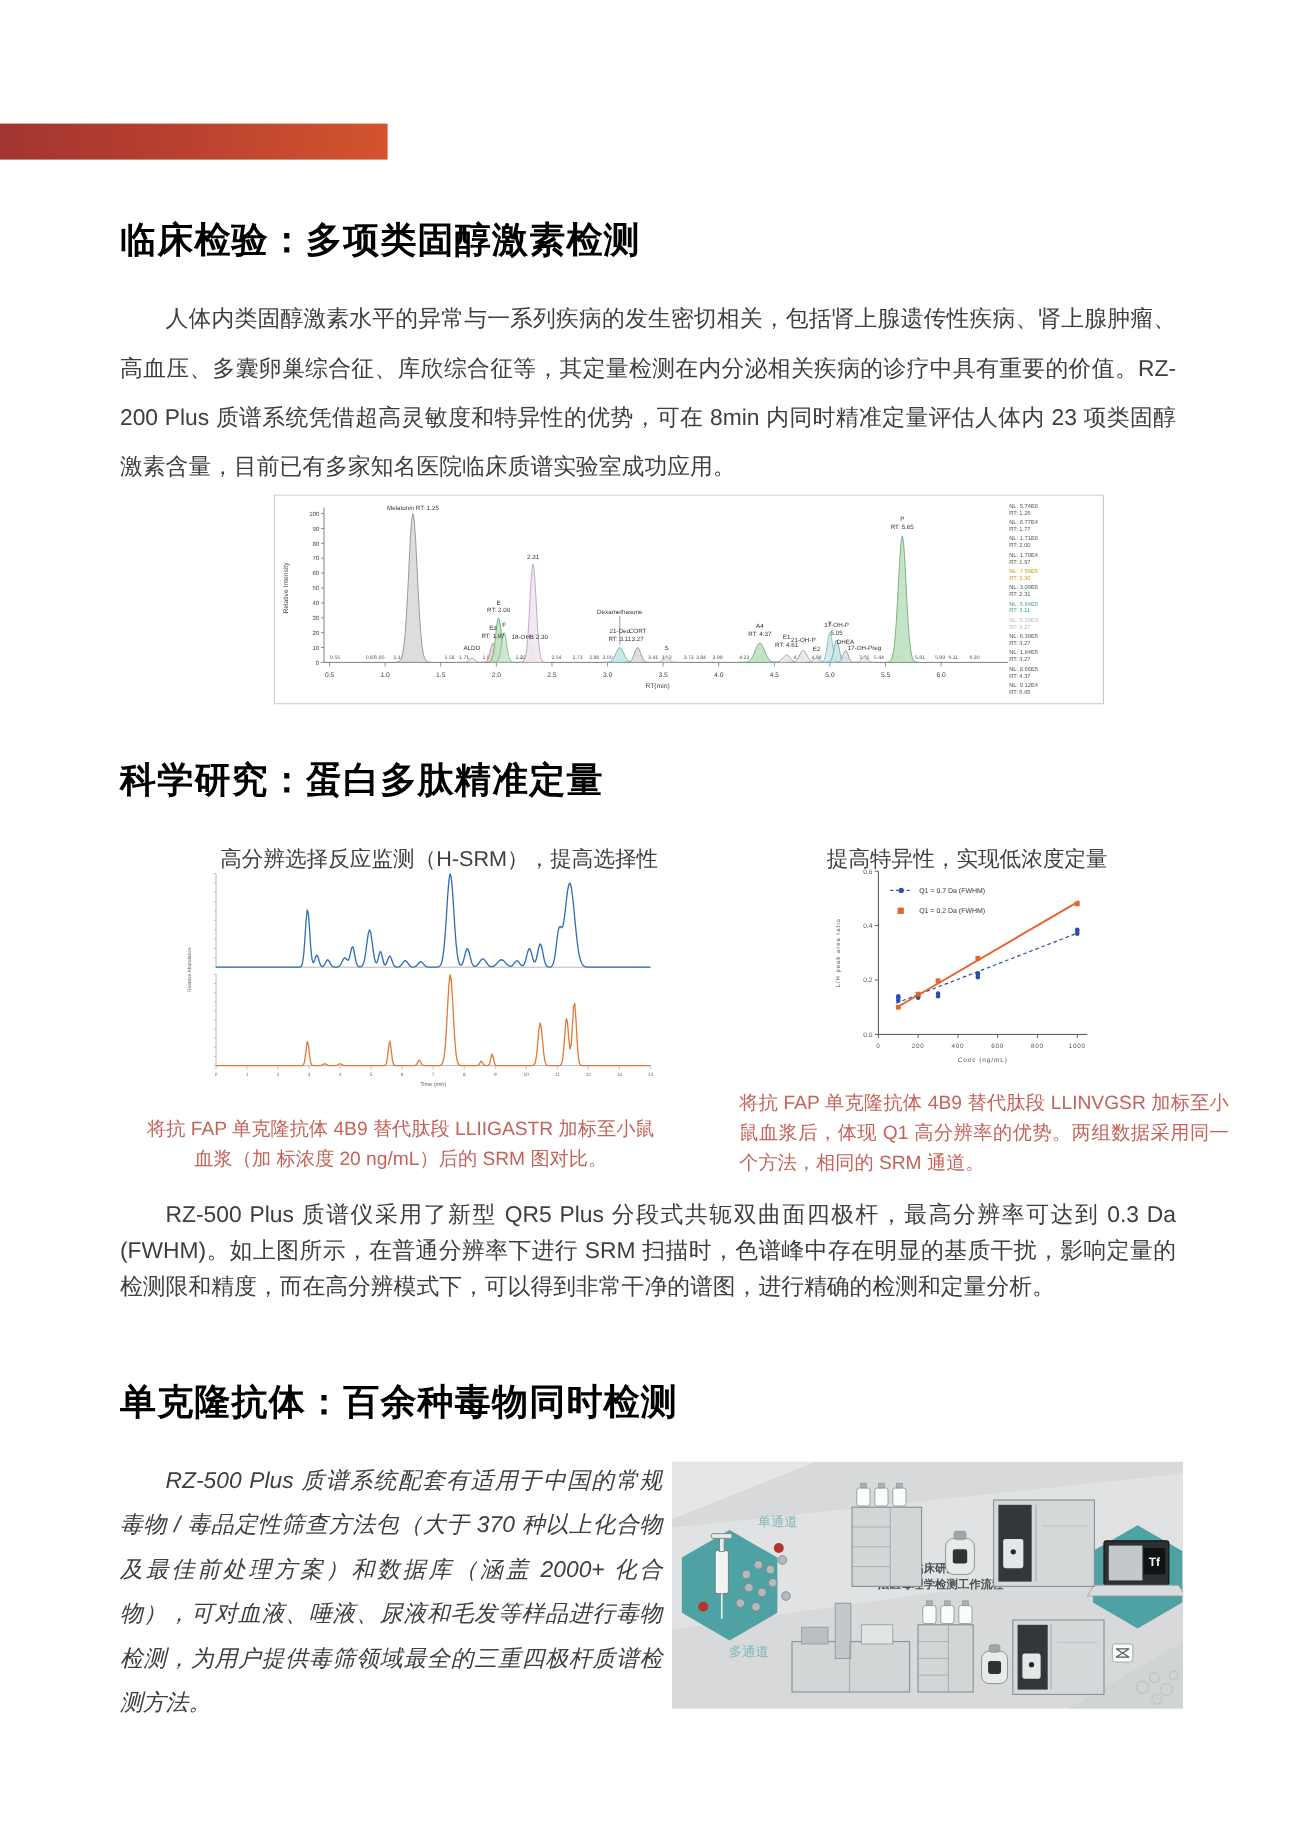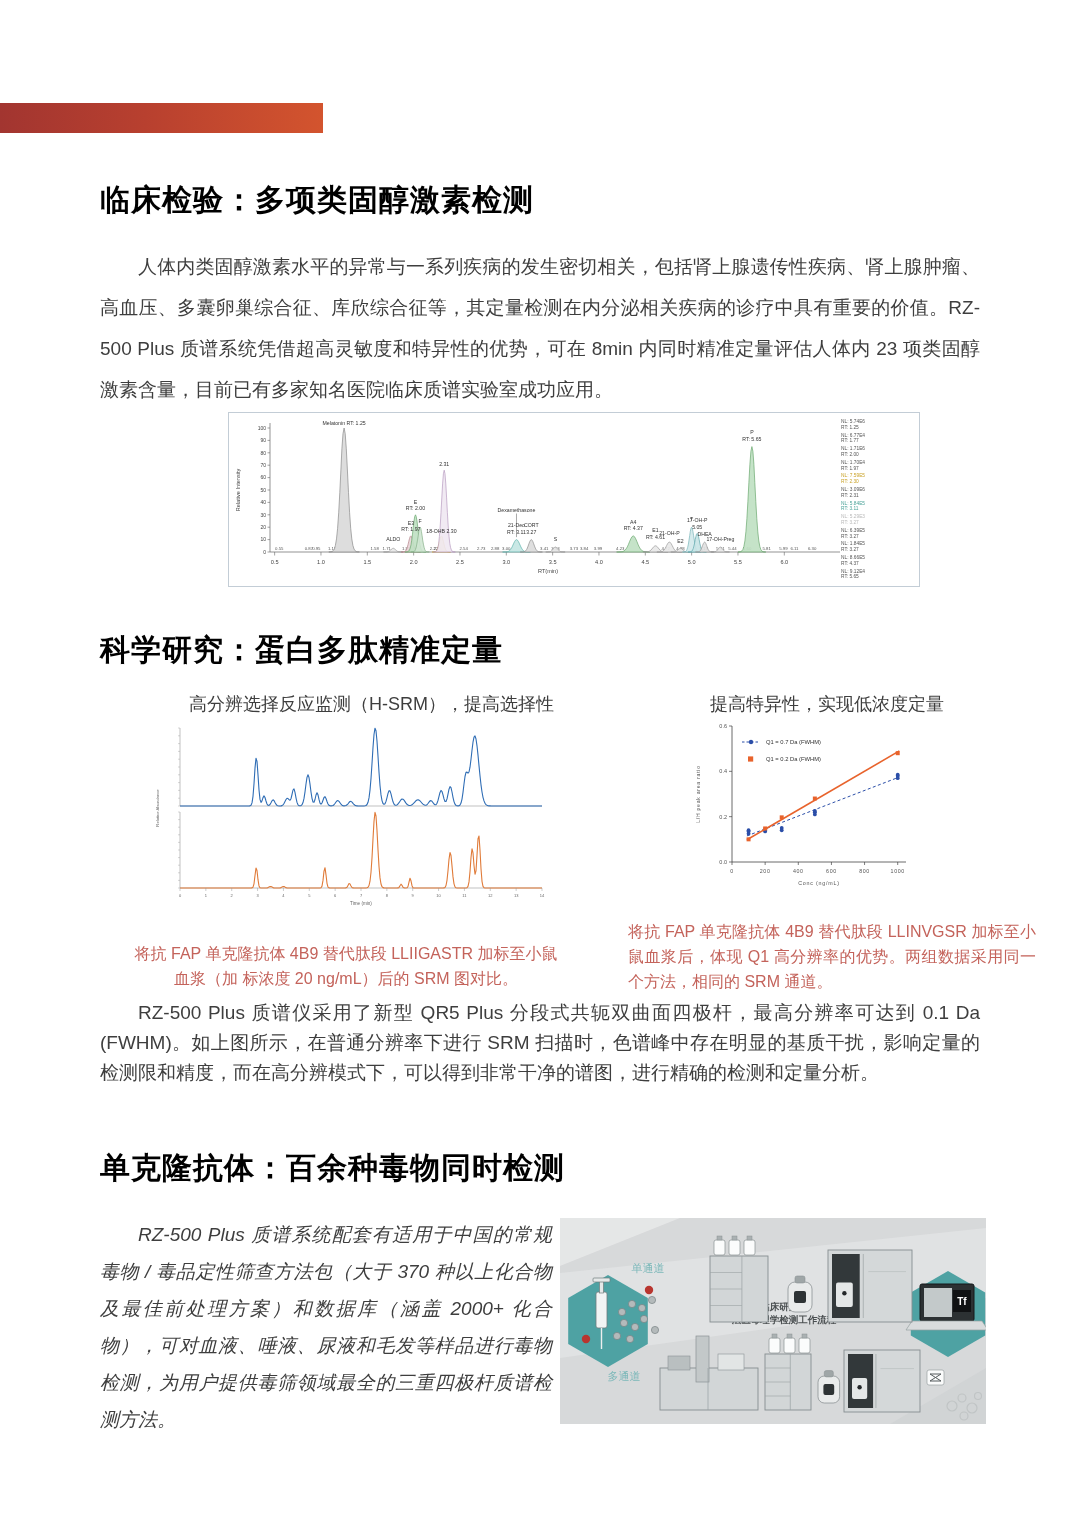--- a/index.html
+++ b/index.html
@@ -7,40 +7,40 @@
         font-family:"Liberation Sans","DejaVu Sans",sans-serif;}
   .top-bar{position:absolute;left:0;top:103px;width:323px;height:30px;
            background:linear-gradient(90deg,#a23530 0%,#b8402f 45%,#d3542e 100%);}
   h2.sec-heading{position:absolute;left:100px;margin:0;font-size:30px;font-weight:bold;
                  color:#000000;letter-spacing:1px;}
   .body-para{position:absolute;left:100px;width:880px;margin:0;font-size:19px;color:#3e3e3e;
              text-align:justify;text-indent:2em;}
   .para-1{top:246px;line-height:41px;}
   .para-2{top:998px;line-height:30px;}
   .para-3{top:1216px;width:452px;line-height:37px;font-style:italic;}
-  .subtitle{position:absolute;margin:4px;font-size:18px;color:#3e3e3e;text-align:right;}
-  .caption{position:absolute;margin:16px;font-size:16px;color:#c4635b;line-height:25px;}
+  .subtitle{position:absolute;margin:16px;font-size:18px;color:#3e3e3e;text-align:center;}
+  .caption{position:absolute;margin:4px;font-size:16px;color:#c4635b;line-height:25px;}
   .caption-left{left:112px;top:925px;width:436px;text-align:center;}
   .caption-right{left:612px;top:903px;width:408px;text-align:justify;}
   figure{margin:0;position:absolute;}
   #fig-steroid{left:228px;top:412px;width:692px;height:175px;}
   #fig-hsrm{left:150px;top:716px;width:400px;height:192px;}
   #fig-cal{left:690px;top:712px;width:232px;height:196px;}
   #fig-illu{left:560px;top:1218px;width:426px;height:206px;}
   svg{display:block;}
 </style>
 </head>
 <body>
 
 <div class="page">
 
   <div class="top-bar"></div>
 
   <h2 class="sec-heading" style="top:180px">临床检验：多项类固醇激素检测</h2>
-  <p class="body-para para-1">人体内类固醇激素水平的异常与一系列疾病的发生密切相关，包括肾上腺遗传性疾病、肾上腺肿瘤、高血压、多囊卵巢综合征、库欣综合征等，其定量检测在内分泌相关疾病的诊疗中具有重要的价值。RZ-500 Plus 质谱系统凭借超高灵敏度和特异性的优势，可在 8min 内同时精准定量评估人体内 23 项类固醇激素含量，目前已有多家知名医院临床质谱实验室成功应用。</p>
+  <p class="body-para para-1">人体内类固醇激素水平的异常与一系列疾病的发生密切相关，包括肾上腺遗传性疾病、肾上腺肿瘤、高血压、多囊卵巢综合征、库欣综合征等，其定量检测在内分泌相关疾病的诊疗中具有重要的价值。RZ-200 Plus 质谱系统凭借超高灵敏度和特异性的优势，可在 8min 内同时精准定量评估人体内 23 项类固醇激素含量，目前已有多家知名医院临床质谱实验室成功应用。</p>
 
   <figure id="fig-steroid">
     <svg id="svg-steroid" width="692" height="175" viewBox="0 0 692 175">
         <rect x="0.5" y="0.5" width="691" height="174" fill="#ffffff" stroke="#c3cdd6"></rect>
         <g>
           <line x1="42" y1="140" x2="612" y2="140" stroke="#666" stroke-width="0.7"></line>
           <line x1="42" y1="140" x2="42" y2="11" stroke="#666" stroke-width="0.7"></line>
           <line x1="39.5" y1="140" x2="42" y2="140" stroke="#666" stroke-width="0.6"></line>
           <text x="38" y="141.8" font-size="5" fill="#444" text-anchor="end" font-family="&quot;Liberation Sans&quot;,&quot;DejaVu Sans&quot;,sans-serif">0</text>
           <line x1="39.5" y1="127.6" x2="42" y2="127.6" stroke="#666" stroke-width="0.6"></line>
@@ -334,21 +334,21 @@
           <text x="76" y="32" font-size="5.8" fill="#333" text-anchor="start" font-family="&quot;Liberation Sans&quot;,&quot;DejaVu Sans&quot;,sans-serif">Q1 = 0.7 Da (FWHM)</text>
           <rect x="58" y="44.4" width="5.2" height="5.2" fill="#e8632c"></rect>
           <text x="76" y="49" font-size="5.8" fill="#333" text-anchor="start" font-family="&quot;Liberation Sans&quot;,&quot;DejaVu Sans&quot;,sans-serif">Q1 = 0.2 Da (FWHM)</text>
         </g>
       </svg>
   </figure>
 
   <p class="caption caption-left">将抗 FAP 单克隆抗体 4B9 替代肽段 LLIIGASTR 加标至小鼠血浆（加 标浓度 20 ng/mL）后的 SRM 图对比。</p>
   <p class="caption caption-right">将抗 FAP 单克隆抗体 4B9 替代肽段 LLINVGSR 加标至小鼠血浆后，体现 Q1 高分辨率的优势。两组数据采用同一个方法，相同的 SRM 通道。</p>
 
-  <p class="body-para para-2">RZ-500 Plus 质谱仪采用了新型 QR5 Plus 分段式共轭双曲面四极杆，最高分辨率可达到 0.1 Da (FWHM)。如上图所示，在普通分辨率下进行 SRM 扫描时，色谱峰中存在明显的基质干扰，影响定量的检测限和精度，而在高分辨模式下，可以得到非常干净的谱图，进行精确的检测和定量分析。</p>
+  <p class="body-para para-2">RZ-500 Plus 质谱仪采用了新型 QR5 Plus 分段式共轭双曲面四极杆，最高分辨率可达到 0.3 Da (FWHM)。如上图所示，在普通分辨率下进行 SRM 扫描时，色谱峰中存在明显的基质干扰，影响定量的检测限和精度，而在高分辨模式下，可以得到非常干净的谱图，进行精确的检测和定量分析。</p>
 
   <h2 class="sec-heading" style="top:1148px">单克隆抗体：百余种毒物同时检测</h2>
   <p class="body-para para-3">RZ-500 Plus 质谱系统配套有适用于中国的常规毒物 / 毒品定性筛查方法包（大于 370 种以上化合物及最佳前处理方案）和数据库（涵盖 2000+ 化合物），可对血液、唾液、尿液和毛发等样品进行毒物检测，为用户提供毒筛领域最全的三重四极杆质谱检测方法。</p>
 
   <figure id="fig-illu">
     <svg id="svg-illu" width="426" height="206" viewBox="0 0 426 206">
         <rect x="0" y="0" width="426" height="206" fill="#d7d9da"></rect>
         <polygon points="0,55 426,10 426,80 0,140" fill="#e2e4e5" opacity="0.8"></polygon>
         <polygon points="0,0 120,0 0,48" fill="#ebeced" opacity="0.7"></polygon>
         <polygon points="330,206 426,150 426,206" fill="#cfd2d3" opacity="0.7"></polygon>

